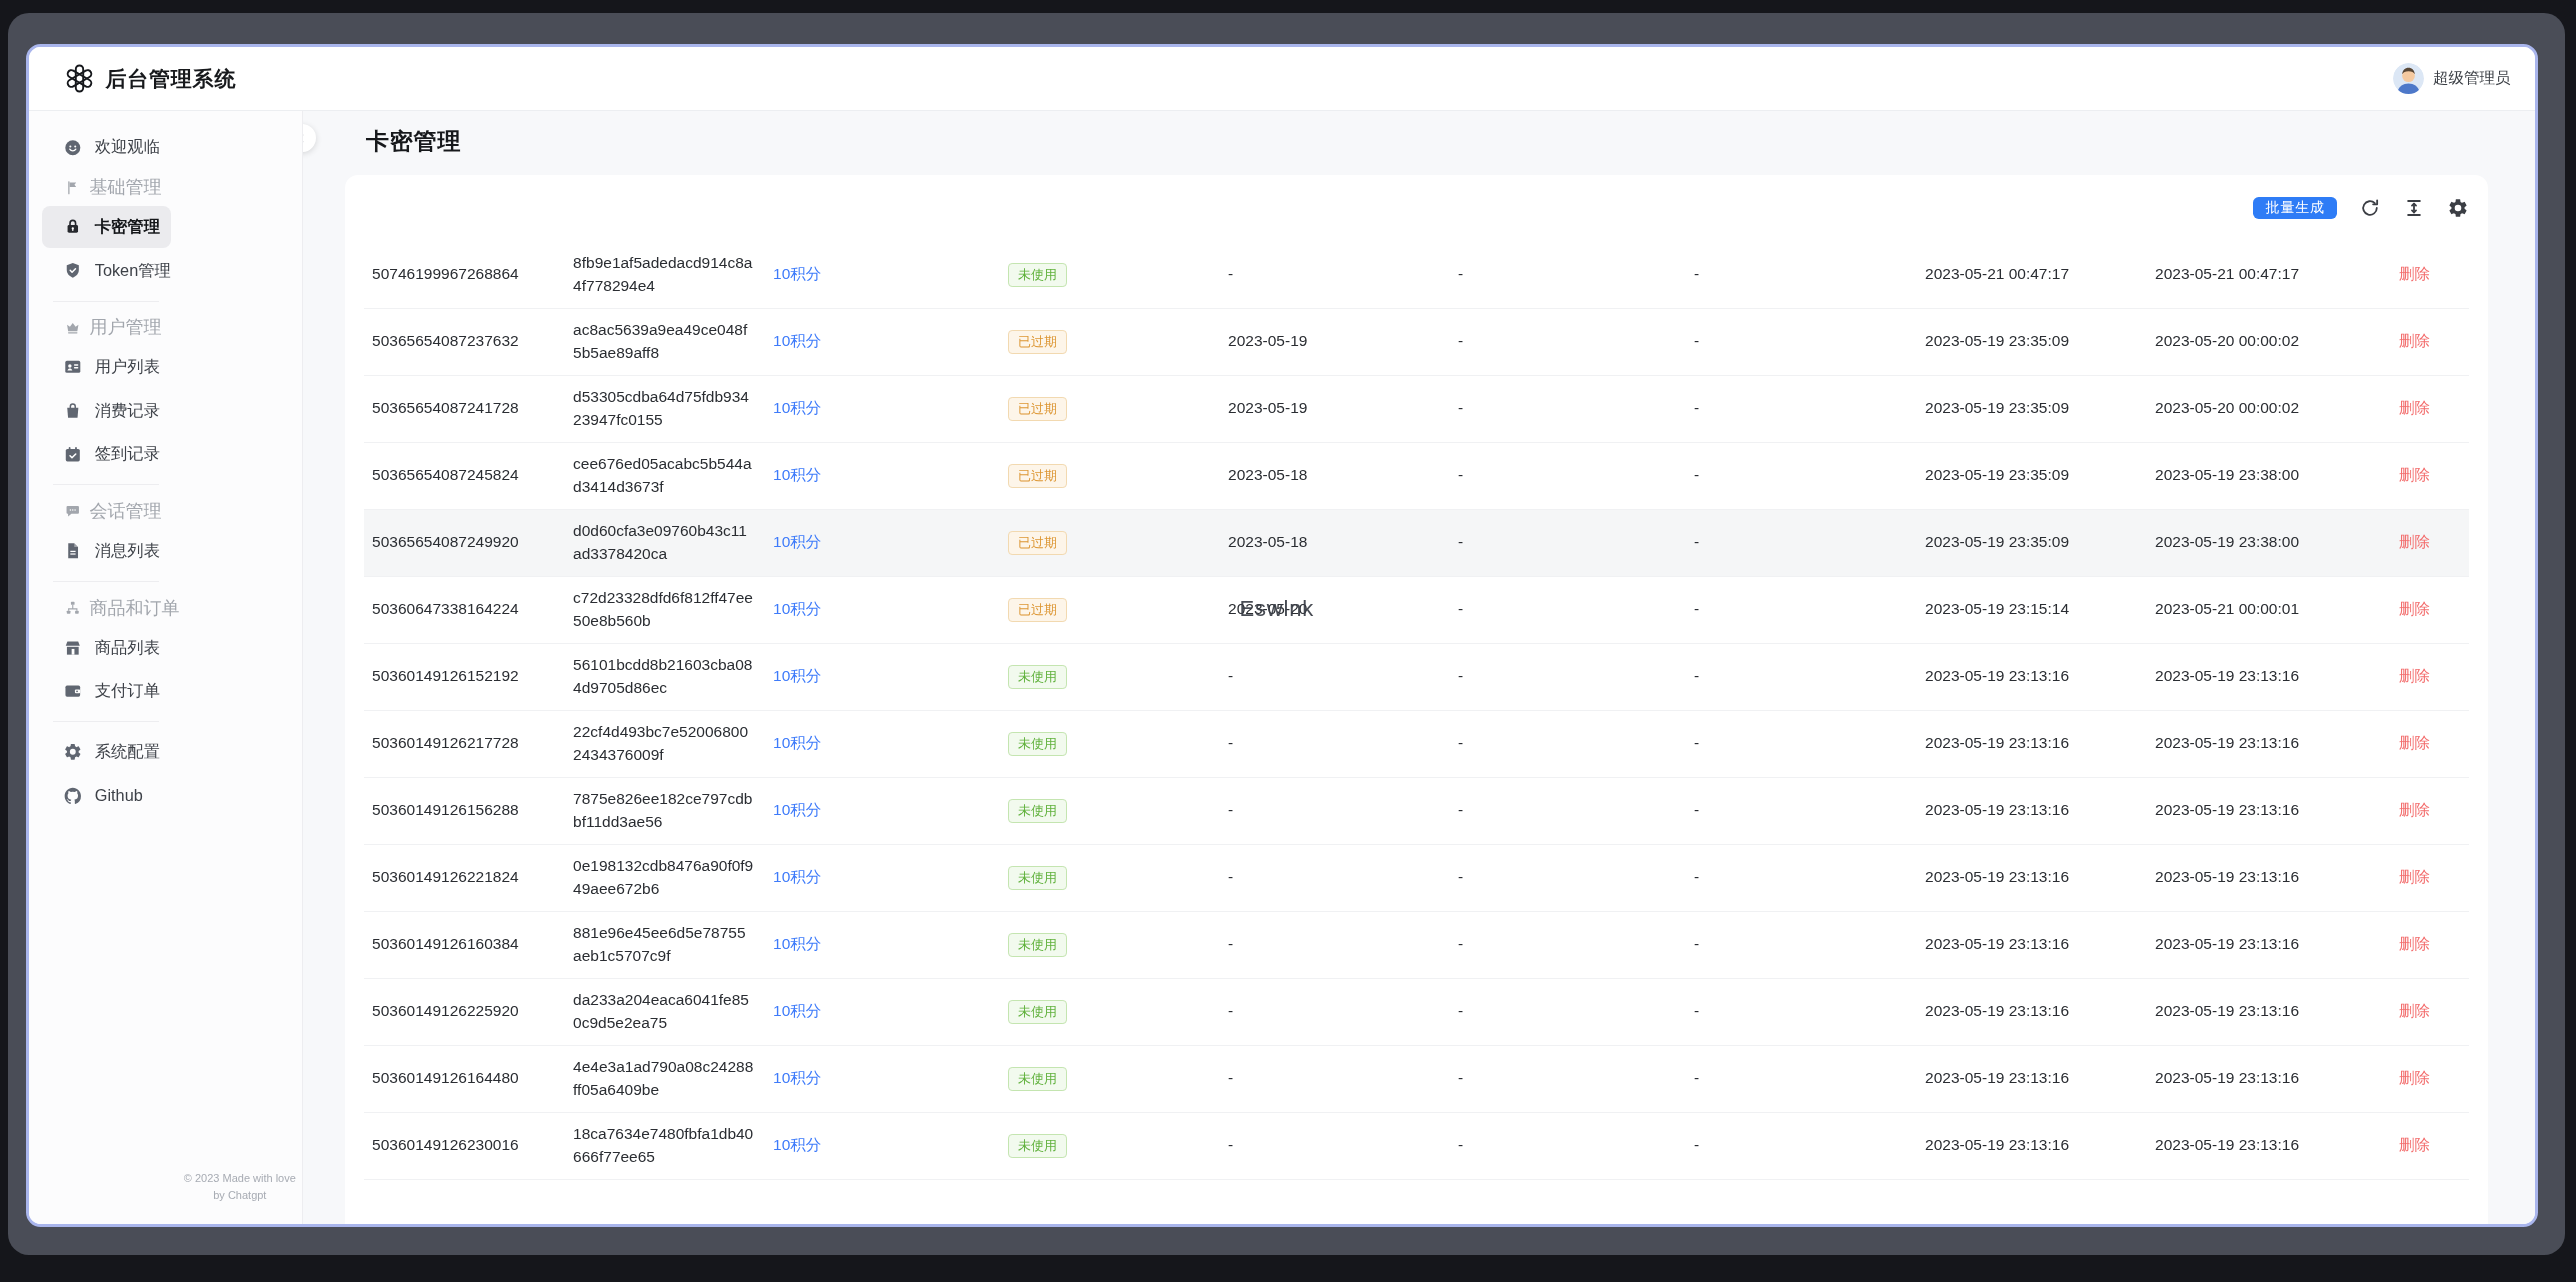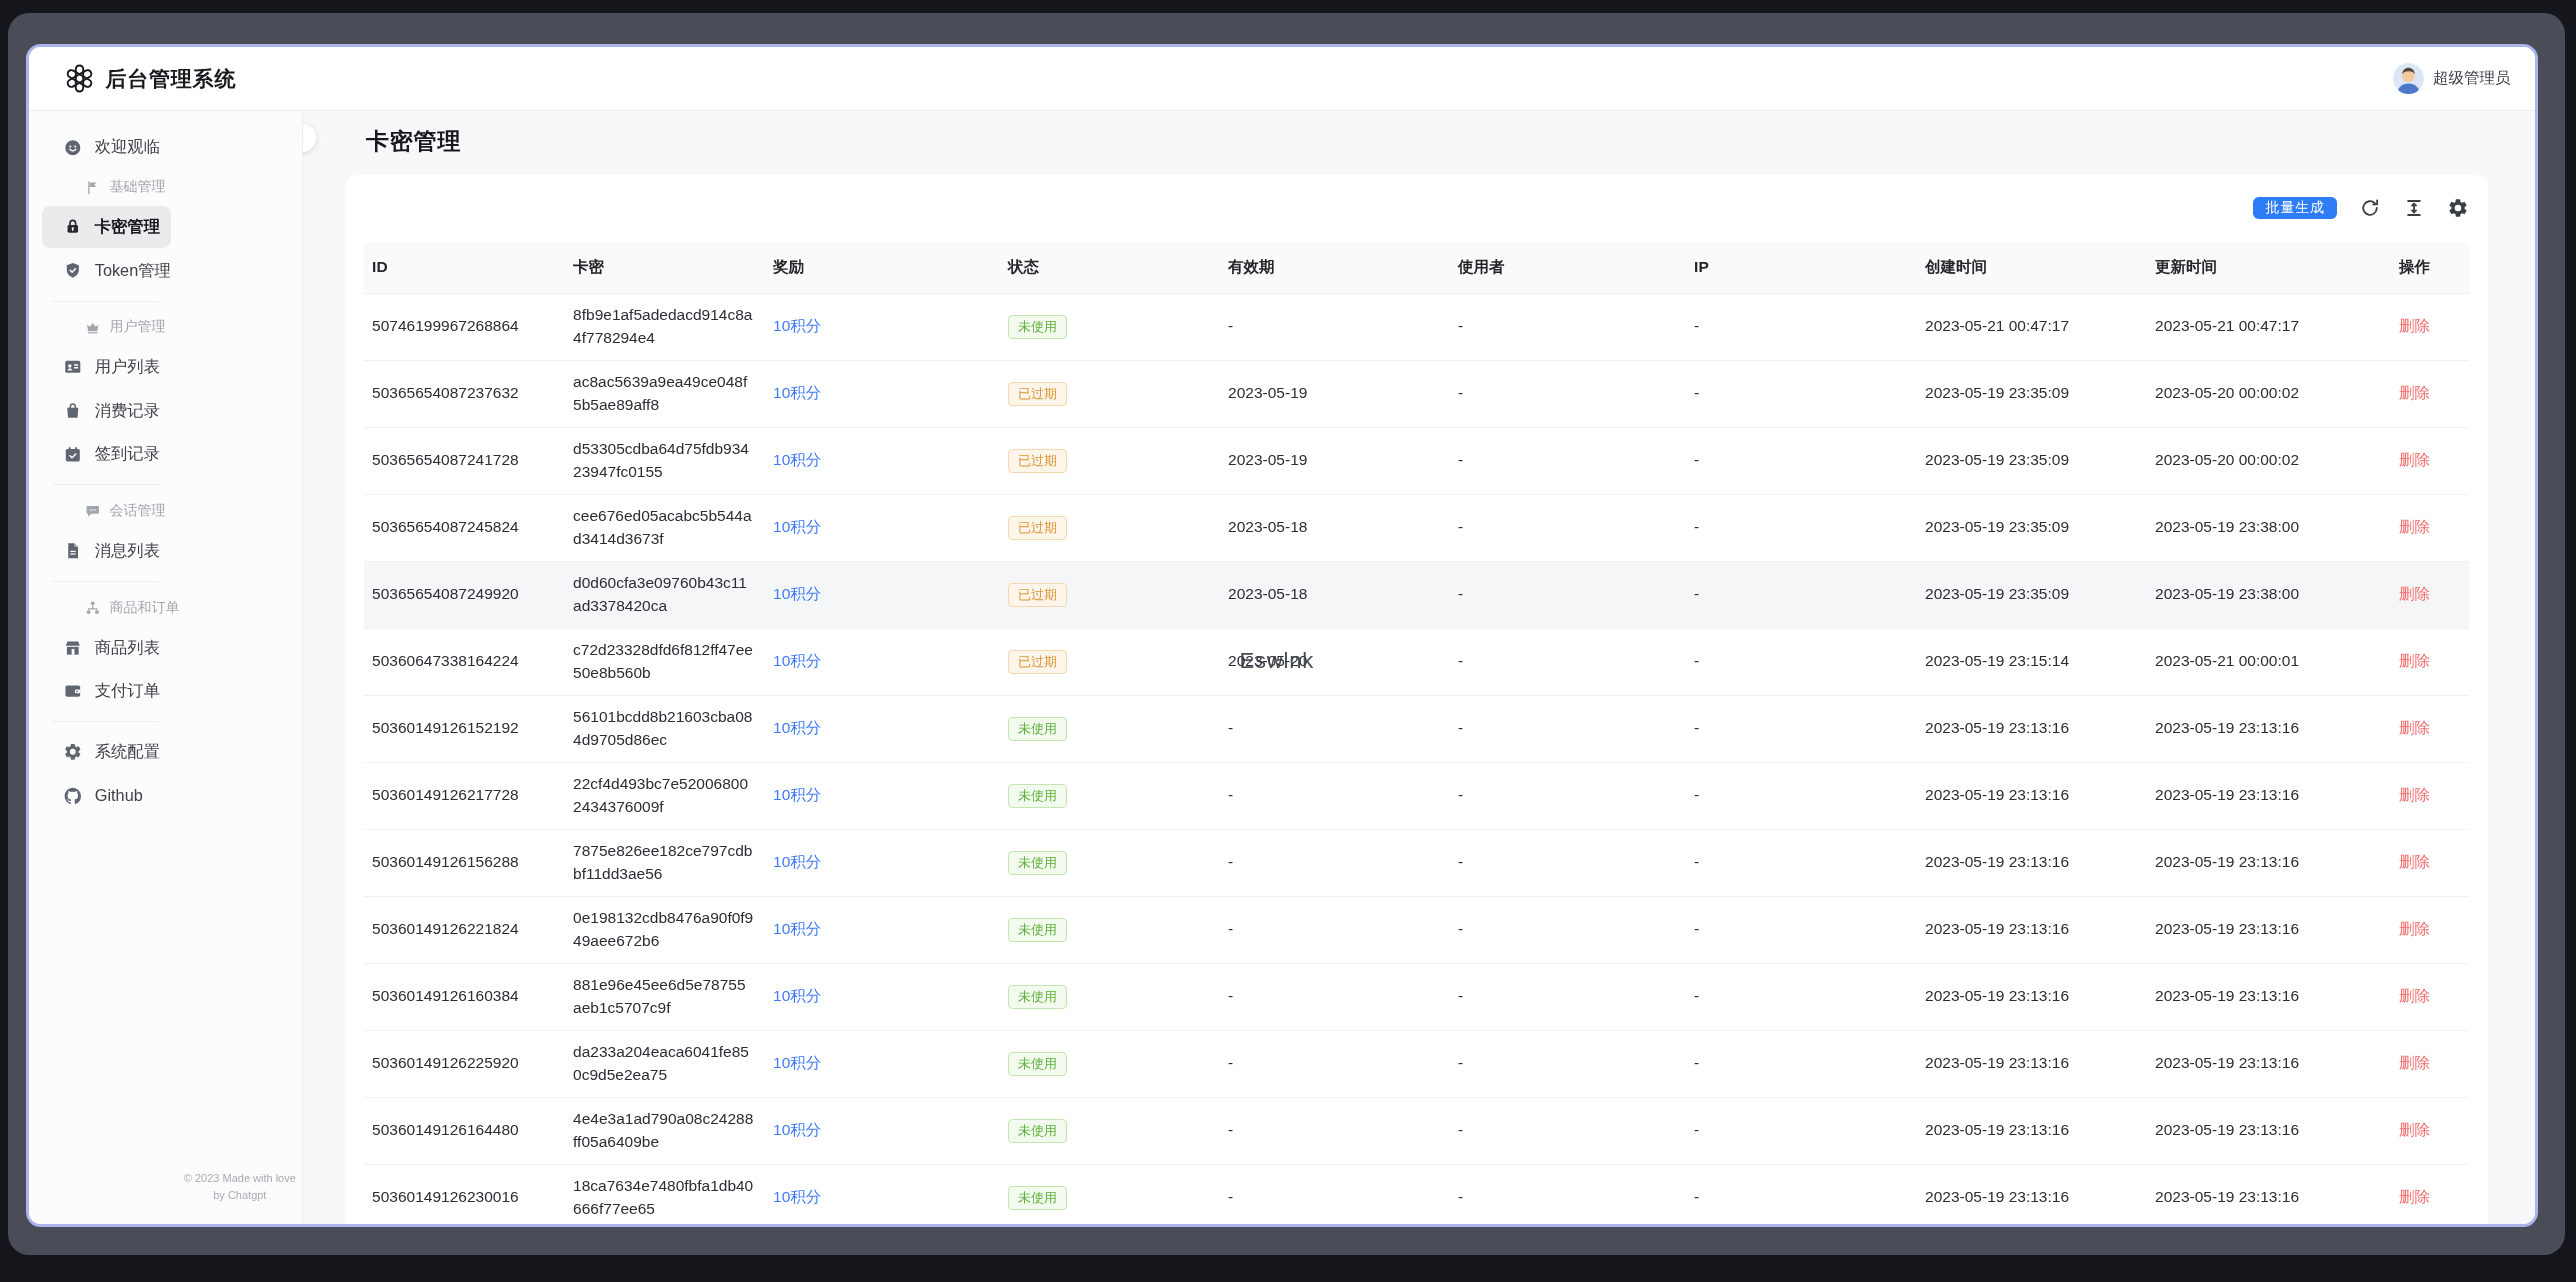--- a/index.html
+++ b/index.html
@@ -39,21 +39,21 @@
   .nav{display:flex;flex-direction:column;}
   .nav-item{
     height:42px;margin:0.8px 13px;border-radius:8.1px;display:flex;align-items:center;
     gap:12.2px;padding-left:21px;font-size:16.3px;color:#3d4148;cursor:pointer;
   }
   .nav-item .icon{width:19.6px;height:19.6px;color:#606671;display:inline-flex;}
   .nav-item.active{background:#ebebee;color:#141619;font-weight:700;}
   .nav-item.active .icon{color:#26282d;}
   .nav-section{
     height:36px;display:flex;align-items:center;gap:9px;padding-left:36px;
-    font-size:14px;color:#a2a6ad;margin-left:20px;
+    font-size:18px;color:#a2a6ad;
   }
   .nav-section .icon{width:15.5px;height:15.5px;color:#a2a6ad;display:inline-flex;}
   .nav-divider{height:0.8px;background:#ededf0;margin:8.1px 24.4px;}
   .icon svg{width:100%;height:100%;display:block;}
   .sidebar-footer{
     margin-top:auto;text-align:center;font-size:11px;line-height:1.55;color:#a7abb3;
   }
   
   .content{flex:1;background:#f7f8fa;position:relative;overflow:hidden;}
   .collapse-btn{
@@ -318,32 +318,20 @@
               </svg>
             </span>
           <span class="tool-icon icon">
               <svg viewBox="0 0 24 24">
                 <path fill="currentColor" d="M19.14 12.94c.04-.3.06-.61.06-.94s-.02-.64-.07-.94l2.03-1.58a.49.49 0 0 0 .12-.61l-1.92-3.32a.488.488 0 0 0-.59-.22l-2.39.96c-.5-.38-1.03-.7-1.62-.94l-.36-2.54a.484.484 0 0 0-.48-.41h-3.84c-.24 0-.43.17-.47.41l-.36 2.54c-.59.24-1.13.57-1.62.94l-2.39-.96c-.22-.08-.47 0-.59.22L2.74 8.87c-.12.21-.08.47.12.61l2.03 1.58c-.05.3-.09.63-.09.94s.02.64.07.94l-2.03 1.58a.49.49 0 0 0-.12.61l1.92 3.32c.12.22.37.29.59.22l2.39-.96c.5.38 1.03.7 1.62.94l.36 2.54c.05.24.24.41.48.41h3.84c.24 0 .44-.17.47-.41l.36-2.54c.59-.24 1.13-.56 1.62-.94l2.39.96c.22.08.47 0 .59-.22l1.92-3.32c.12-.22.07-.47-.12-.61l-2.01-1.58zM12 15.6A3.6 3.6 0 1 1 12 8.4a3.6 3.6 0 0 1 0 7.2z"></path>
               </svg>
             </span>
         </div>
 
         <div>
-          <div class="thead grid-row" id="table-head">
-              <div class="th">ID</div>
-              <div class="th">卡密</div>
-              <div class="th">奖励</div>
-              <div class="th">状态</div>
-              <div class="th">有效期</div>
-              <div class="th">使用者</div>
-              <div class="th">IP</div>
-              <div class="th">创建时间</div>
-              <div class="th">更新时间</div>
-              <div class="th">操作</div>
-            </div>
           <div id="table-body">
               <div class="trow grid-row">
                 <div class="td">50746199967268864</div>
                 <div class="td key">8fb9e1af5adedacd914c8a4f778294e4</div>
                 <div class="td"><span class="link">10积分</span></div>
                 <div class="td"><span class="badge success">未使用</span></div>
                 <div class="td"><span>-</span></div>
                 <div class="td">-</div>
                 <div class="td">-</div>
                 <div class="td">2023-05-21 00:47:17</div>

